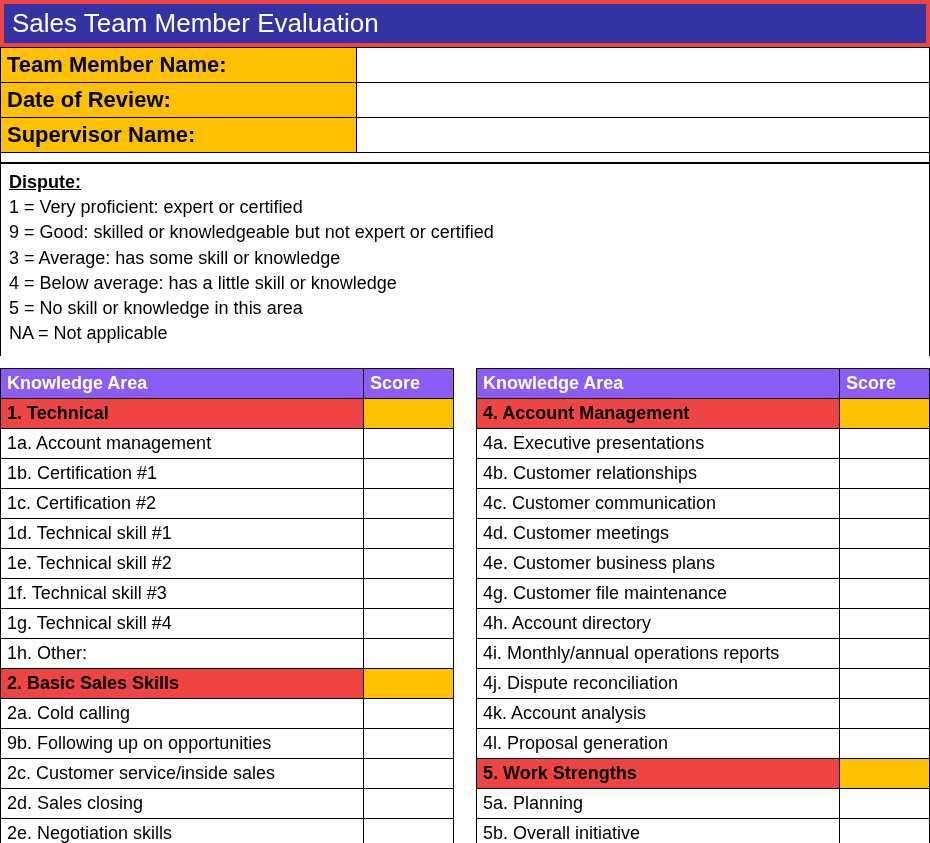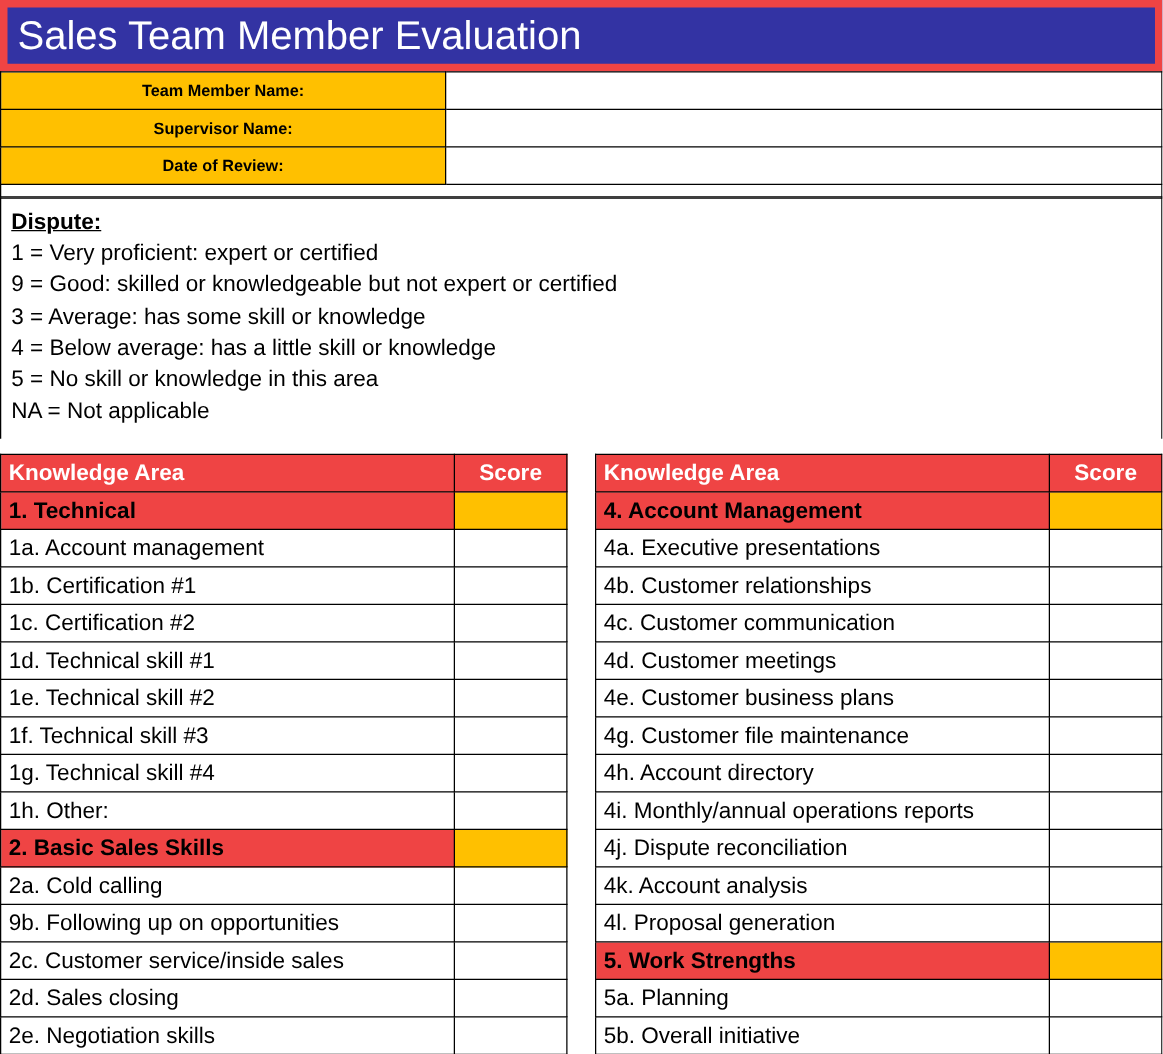--- a/index.html
+++ b/index.html
@@ -6,34 +6,33 @@
   body {
     margin: 0;
     padding: 0;
     font-family: Arial, sans-serif;
     background: #fff;
     width: 930px;
   }
   .title-bar {
     background: #3333a3;
     color: #fff;
-    font-size: 32px;
+    font-size: 26px;
     padding: 4px 8px;
-    border: 6px solid #ef4444;
+    border: 4px solid #ef4444;
   }
   .info-table {
     width: 100%;
     border-collapse: collapse;
   }
   .info-table td {
     border: 1px solid #000;
     padding: 4px 6px;
-    font-size: 13px;
+    font-size: 22px;
     height: 30px;
-    text-align: center;
   }
   .info-label {
     background: #ffc000;
     font-weight: bold;
     width: 356px;
   }
   .info-value {
     background: #fff;
   }
   .ratings-box {
@@ -61,26 +60,26 @@
     border-collapse: collapse;
   }
   .ka-table td, .ka-table th {
     border: 1px solid #000;
     font-size: 18px;
     padding: 4px 6px;
     text-align: left;
     height: 30px;
   }
   .ka-header th {
-    background: #ef4444;
+    background: #8b5cf6;
     color: #fff;
     font-weight: bold;
   }
   .ka-header th.score {
-    text-align: center;
+    text-align: left;
     width: 90px;
   }
   .section-row td.section-label {
     background: #ef4444;
     font-weight: bold;
   }
   .section-row td.section-score {
     background: #ffc000;
     width: 90px;
   }
@@ -103,25 +102,25 @@
 
 <div class="title-bar">Sales Team Member Evaluation</div>
 
 <table class="info-table">
   <tbody>
       <tr>
     <td class="info-label">Team Member Name:</td>
     <td class="info-value"></td>
   </tr>
   <tr>
-    <td class="info-label">Supervisor Name:</td>
+    <td class="info-label">Date of Review:</td>
     <td class="info-value"></td>
   </tr>
   <tr>
-    <td class="info-label">Date of Review:</td>
+    <td class="info-label">Supervisor Name:</td>
     <td class="info-value"></td>
   </tr>
 </tbody>
   </table>
 
 <div class="spacer"></div>
 
 <div class="ratings-box">
   <div class="ratings-title">Dispute:</div>
   <div>1 = Very proficient: expert or certified</div>

